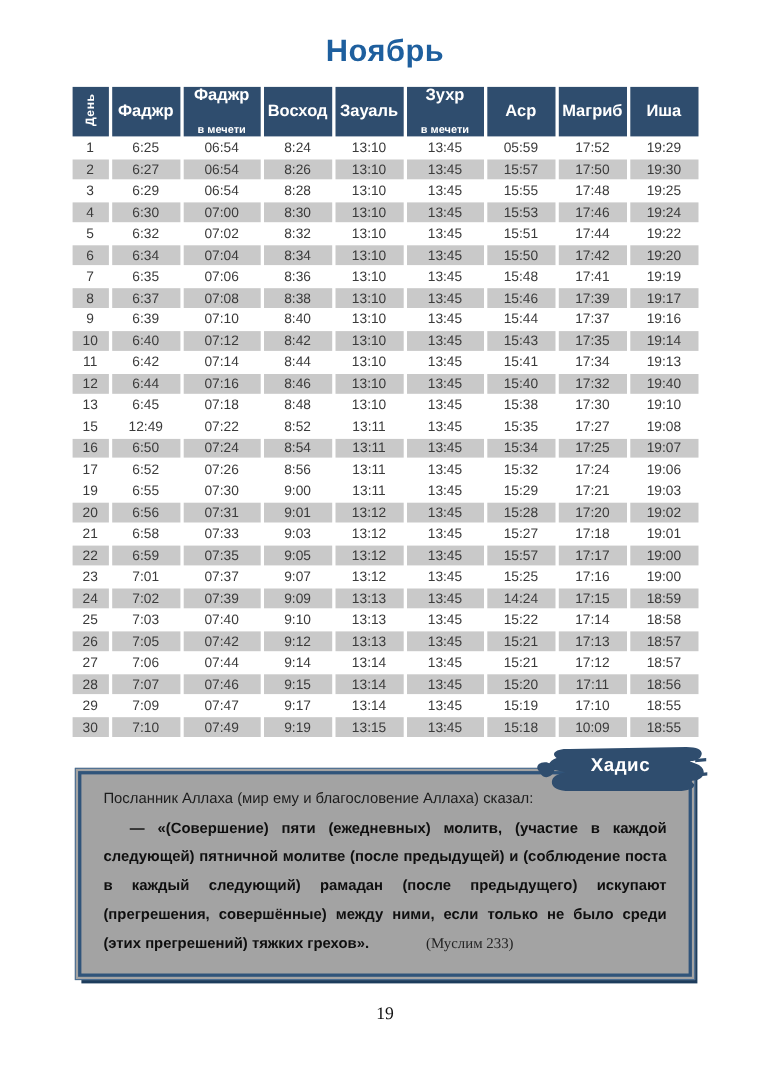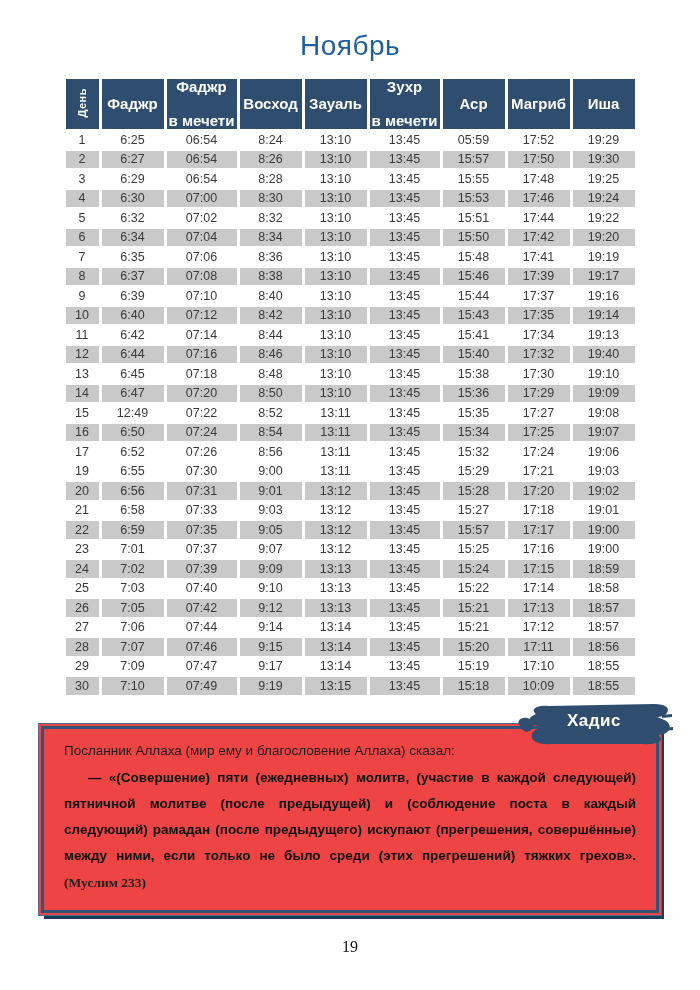--- a/index.html
+++ b/index.html
@@ -13,56 +13,56 @@
     --cell-text:#3A3A3A;
   }
   html,body{margin:0;padding:0;}
   body{
     width:700px;height:990px;background:#ffffff;position:relative;
     font-family:"Liberation Sans","DejaVu Sans",sans-serif;
     overflow:hidden;
   }
   .page-title{
     text-align:center;color:var(--title-blue);
-    font-size:28px;font-weight:normal;letter-spacing:.5px;
+    font-size:28px;font-weight:bold;letter-spacing:.5px;
     margin:0;padding-top:30px;
   }
   table.prayer-table{
     width:552px;margin:15px auto 0;
     border-collapse:separate;border-spacing:3px 2px;
     table-layout:fixed;
   }
   col.c-day{width:33px;}
   col.c-norm{width:62px;}
   col.c-wide{width:70px;}
   th{
     background:var(--header-bg);color:#fff;
     font-size:13px;font-weight:bold;
     height:40px;vertical-align:middle;text-align:center;
     padding:0;line-height:1.1;
   }
   th .h-main{display:block;font-size:15px;}
-  th .h-sub{display:block;font-size:15px;font-weight:bold;margin-top:17px;}
+  th .h-sub{display:block;font-size:10px;font-weight:bold;margin-top:17px;}
   th.rotated .h-main{
     writing-mode:vertical-rl;transform:rotate(180deg);
     font-size:11px;letter-spacing:.5px;display:inline-block;
   }
   td{
     text-align:center;font-size:12.5px;color:var(--cell-text);
     height:17.5px;padding:0;background:#fff;
   }
   tr.striped td{background:var(--stripe);}
   .hadith-wrap{
-    position:relative;width:624px;margin:26px auto 0;
+    position:relative;width:564px;margin:26px auto 0;
   }
   .hadith-frame{
     border:1px solid var(--frame-light);
     padding:2px;
     box-shadow:4px 5px 0 -2px var(--shadow-navy);
-    background:#ef4444;
+    background:#a3a3a3;
   }
   .hadith-inner{
     border:3px solid var(--frame-blue);
     padding:10px 20px 14px 20px;
   }
   .hadith-badge{
     position:absolute;top:-21px;right:-12px;width:160px;height:46px;
   }
   .hadith-badge svg{display:block;width:160px;height:46px;}
   .badge-label{
@@ -70,22 +70,23 @@
     color:#fff;font-size:17px;font-weight:bold;letter-spacing:.5px;
   }
   .hadith-intro{
     font-size:13.5px;color:#1c1c1c;margin:4px 0 7px 0;
   }
   .hadith-body{
     font-size:13.5px;font-weight:bold;color:#0f0f0f;
     text-align:justify;line-height:1.95;text-indent:24px;margin:0;
   }
   .hadith-source{
-    font-weight:bold;font-family:"Liberation Serif","DejaVu Serif",serif;
+    font-weight:normal;font-family:"Liberation Serif","DejaVu Serif",serif;
     color:#222;
+    margin-left:48px;
   }
   .page-number{
     text-align:center;margin-top:22px;
     font-family:"Liberation Serif","DejaVu Serif",serif;
     font-size:16px;color:#111;
   }
 </style>
 </head>
 <body>
 
@@ -271,31 +272,20 @@
         <td>13</td>
         <td>6:45</td>
         <td>07:18</td>
         <td>8:48</td>
         <td>13:10</td>
         <td>13:45</td>
         <td>15:38</td>
         <td>17:30</td>
         <td>19:10</td>
       </tr>
-      <tr class="striped">
-        <td>14</td>
-        <td>6:47</td>
-        <td>07:20</td>
-        <td>8:50</td>
-        <td>13:10</td>
-        <td>13:45</td>
-        <td>15:36</td>
-        <td>17:29</td>
-        <td>19:09</td>
-      </tr>
       <tr>
         <td>15</td>
         <td>12:49</td>
         <td>07:22</td>
         <td>8:52</td>
         <td>13:11</td>
         <td>13:45</td>
         <td>15:35</td>
         <td>17:27</td>
         <td>19:08</td>
@@ -377,21 +367,21 @@
         <td>17:16</td>
         <td>19:00</td>
       </tr>
       <tr class="striped">
         <td>24</td>
         <td>7:02</td>
         <td>07:39</td>
         <td>9:09</td>
         <td>13:13</td>
         <td>13:45</td>
-        <td>15:24</td>
+        <td>14:24</td>
         <td>17:15</td>
         <td>18:59</td>
       </tr>
       <tr>
         <td>25</td>
         <td>7:03</td>
         <td>07:40</td>
         <td>9:10</td>
         <td>13:13</td>
         <td>13:45</td>

